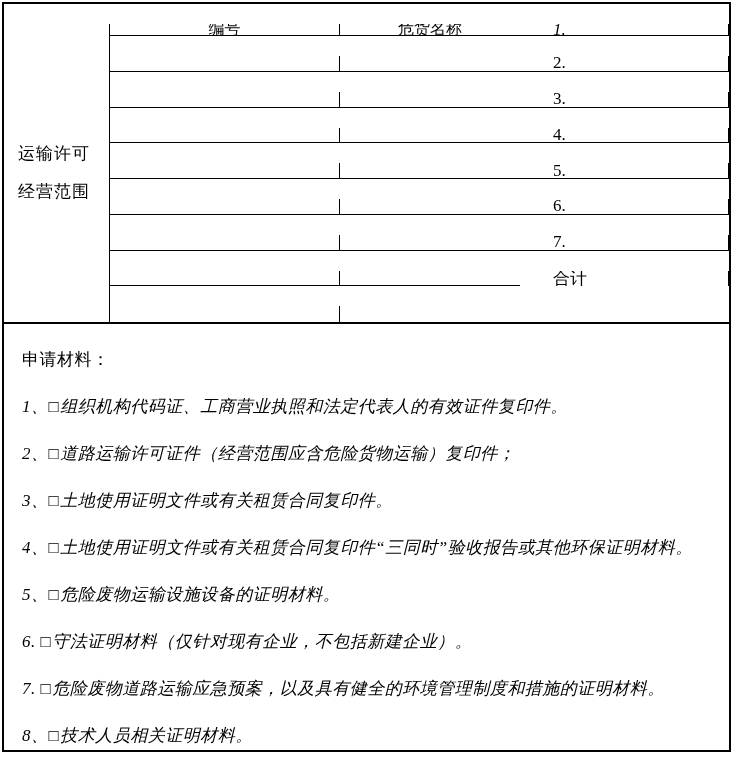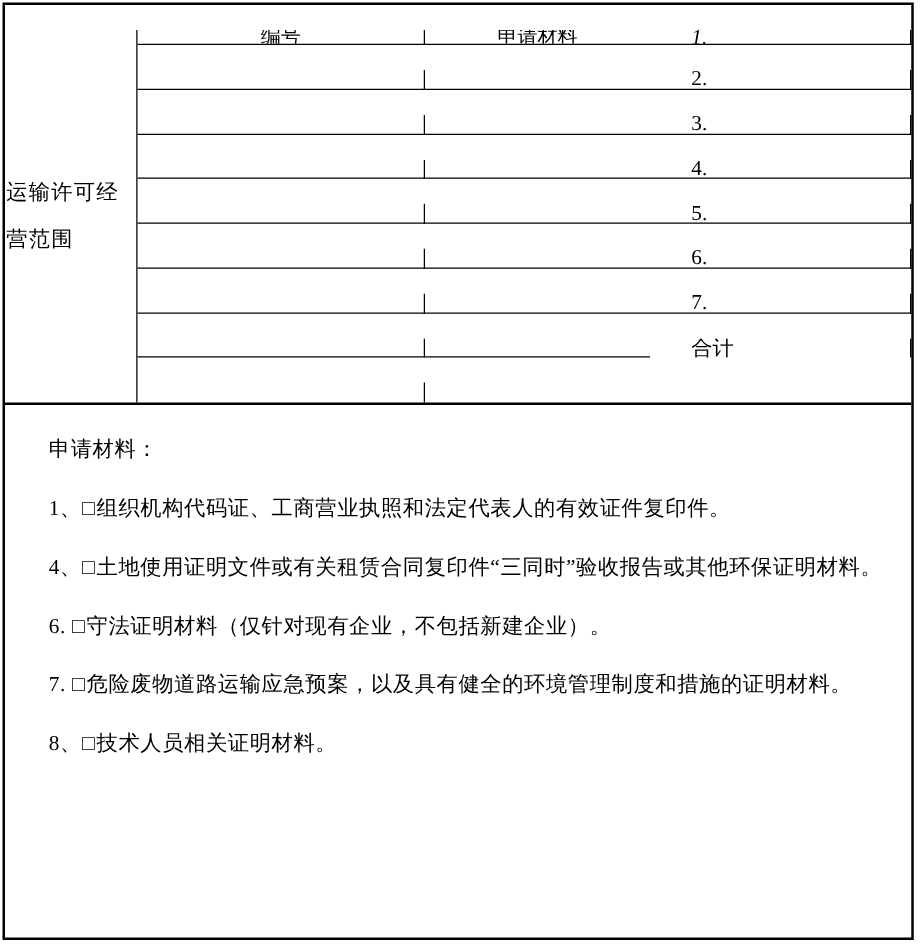--- a/index.html
+++ b/index.html
@@ -37,72 +37,73 @@
     margin-top: 20px;
   }
   .cell.last-col { border-right: none; }
   .cell.last-row { border-bottom: none; }
   .label-cell {
     grid-column: 1;
     grid-row: 1 / span 9;
     border-bottom: none;
     display: flex;
     align-items: center;
-    padding: 0 1px;
+    padding: 0 14px;
     font-size: 17px;
     line-height: 38px;
     letter-spacing: 1px;
   }
   .head {
     display: flex;
     align-items: center;
     justify-content: center;
     font-size: 16px;
   }
   .num {
     display: flex;
     align-items: center;
     padding-left: 33px;
     font-size: 17px;
   }
   .num.it { font-style: italic; }
   
   .materials {
     border-top: 2px solid #000000;
-    padding: 24px 28px 0 35px;
+    padding: 24px 28px 0 18px;
     font-size: 17px;
   }
   .m-head {
     margin: 0 0 24px 0;
     letter-spacing: 0.5px;
   }
   .m-item {
     margin: 0 0 24px 0;
     white-space: nowrap;
     letter-spacing: 0.5px;
+    font-style: italic;
   }
   .m-item .cb {
     display: inline-block;
     margin-right: 1px;
     font-size: 17px;
   }
 </style>
 </head>
 <body>
 
 <div class="frame">
 
   <div class="scope-table">
 
     <div class="cell label-cell">
       <span>运输许可经营范围</span>
     </div>
 
     <div class="cell head">编号</div>
-    <div class="cell head last-col">申请材料</div>
+    <div class="cell head last-col">危货名称</div>
 
     <div class="cell num it">1.</div>
     <div class="cell"></div>
     <div class="cell last-col"></div>
 
     <div class="cell num">2.</div>
     <div class="cell"></div>
     <div class="cell last-col"></div>
 
     <div class="cell num">3.</div>
@@ -128,24 +129,27 @@
     <div class="cell num last-row">合计</div>
     <div class="cell last-row"></div>
     <div class="cell last-col last-row"></div>
   </div>
 
   <div class="materials">
     <p class="m-head">申请材料：</p>
 
     <p class="m-item"><span>1、</span><span class="cb">□</span><span>组织机构代码证、工商营业执照和法定代表人的有效证件复印件。</span></p>
 
+    <p class="m-item"><span>2、</span><span class="cb">□</span><span>道路运输许可证件（经营范围应含危险货物运输）复印件；</span></p>
 
+    <p class="m-item"><span>3、</span><span class="cb">□</span><span>土地使用证明文件或有关租赁合同复印件。</span></p>
 
     <p class="m-item"><span>4、</span><span class="cb">□</span><span>土地使用证明文件或有关租赁合同复印件“三同时”验收报告或其他环保证明材料。</span></p>
 
+    <p class="m-item"><span>5、</span><span class="cb">□</span><span>危险废物运输设施设备的证明材料。</span></p>
 
     <p class="m-item"><span>6. </span><span class="cb">□</span><span>守法证明材料（仅针对现有企业，不包括新建企业）。</span></p>
 
     <p class="m-item"><span>7. </span><span class="cb">□</span><span>危险废物道路运输应急预案，以及具有健全的环境管理制度和措施的证明材料。</span></p>
 
     <p class="m-item"><span>8、</span><span class="cb">□</span><span>技术人员相关证明材料。</span></p>
   </div>
 
 </div>
 

